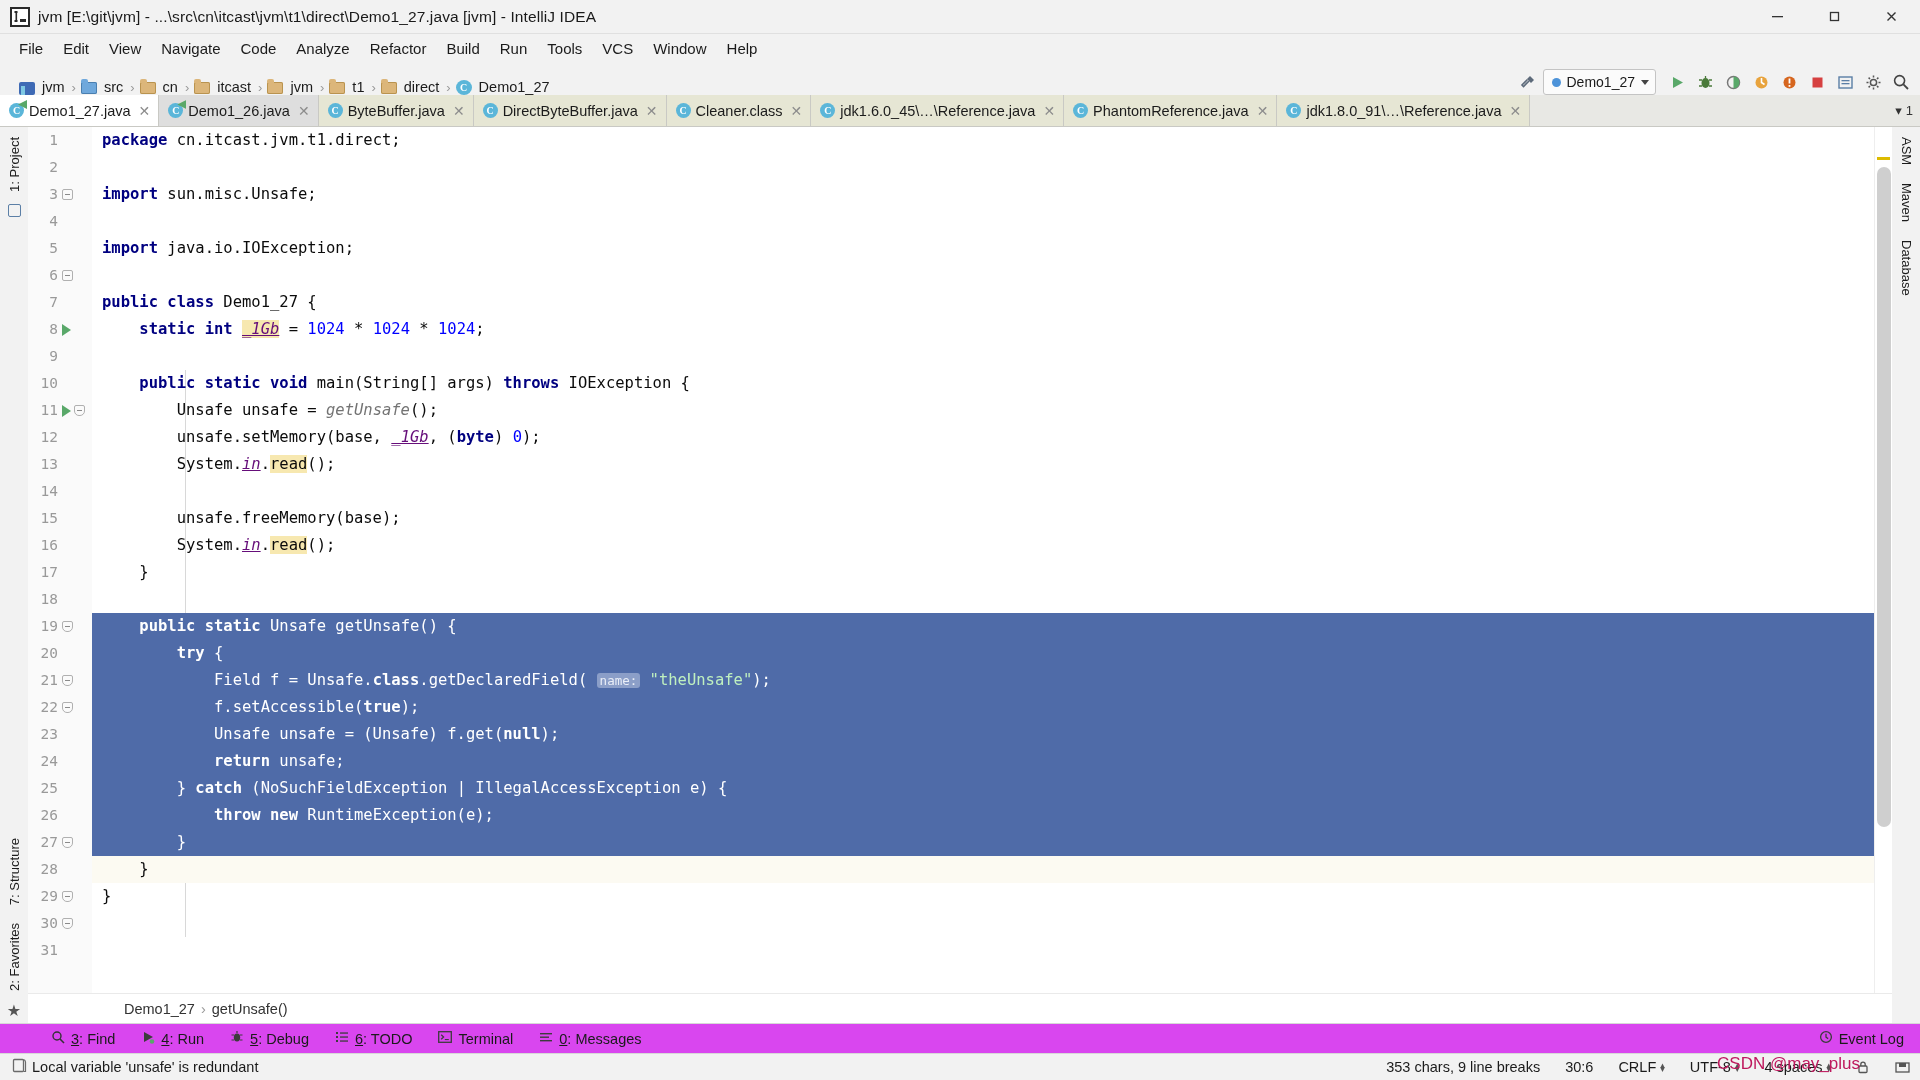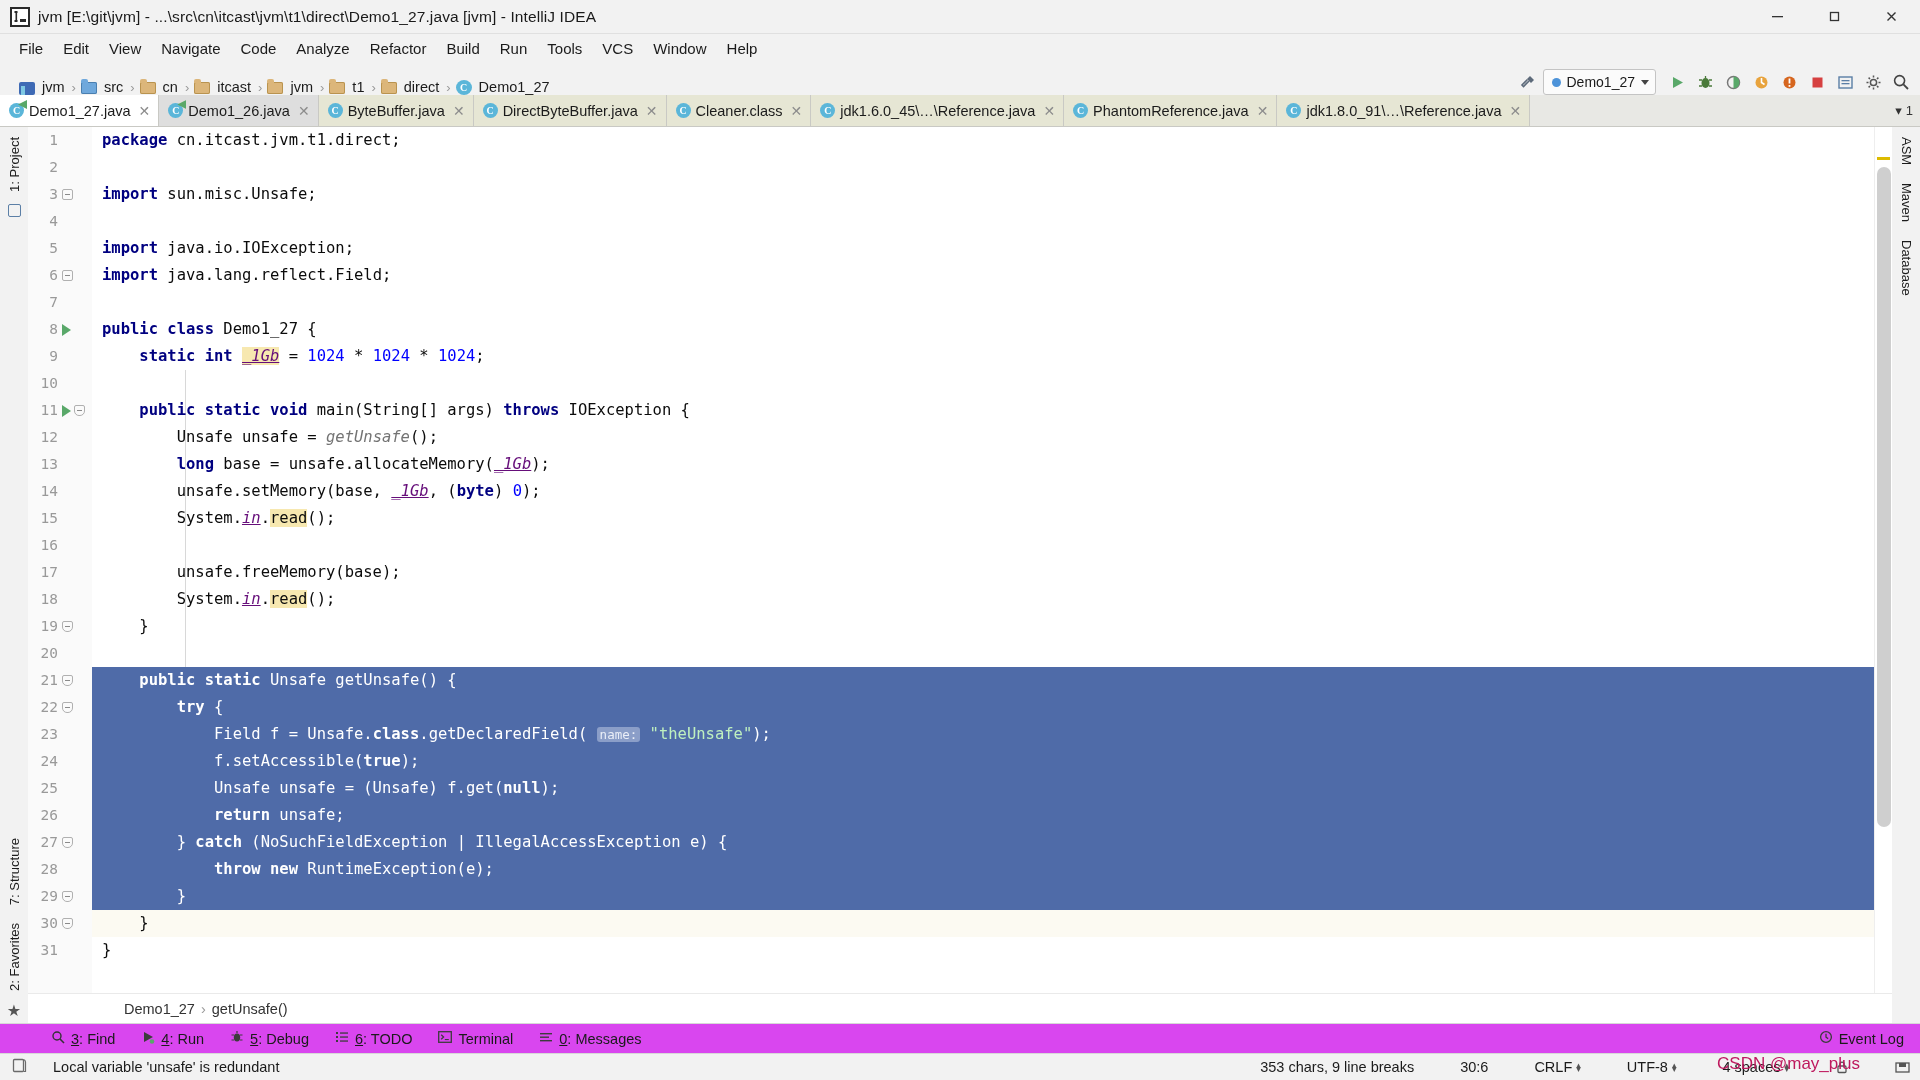--- a/index.html
+++ b/index.html
@@ -124,21 +124,21 @@
   
   .toolwin { height:30px; flex:0 0 30px; display:flex; align-items:center; gap:0; background:#d946ef;
              border-top:1px solid #d8d8d8; padding-left:38px; }
   .twbtn { display:flex; align-items:center; gap:6px; font-size:14.5px; color:#1b1b1b; padding:3px 13px; white-space:nowrap; }
   .twbtn u { text-decoration:underline; }
   .tw-spacer { flex:1 1 auto; }
   .eventlog { display:flex; align-items:center; gap:6px; font-size:14.5px; color:#1b1b1b; padding-right:16px; }
 
   
   .statusbar { height:27px; flex:0 0 27px; display:flex; align-items:center; background:#f2f2f2;
-               border-top:1px solid #d8d8d8; font-size:14.5px; color:#1b1b1b; padding-left:12px; gap:26px; }
+               border-top:1px solid #d8d8d8; font-size:14.5px; color:#1b1b1b; padding-left:12px; gap:5px; }
   .sb-spacer { flex:1 1 auto; }
   .sb-seg { padding:0 10px; white-space:nowrap; display:flex; align-items:center; gap:4px; }
   .upd { display:inline-flex; flex-direction:column; line-height:4px; font-size:9px; color:#555; }
 
   .wm { position:absolute; right:60px; bottom:6px; color:#be185d; font-size:17px; pointer-events:none;
         font-family:"Liberation Sans", sans-serif; }
 </style>
 </head>
 <body>
 
@@ -459,28 +459,26 @@
 
           <div class="indent-guide" style="left:93px;top:243px;height:297px;"></div>
           <div class="indent-guide" style="left:93px;top:540px;height:270px;"></div>
 
           <div class="codelines">
             <div class="cl"><span class="kw">package</span> cn.itcast.jvm.t1.direct;</div>
             <div class="cl"></div>
             <div class="cl"><span class="kw">import</span> sun.misc.Unsafe;</div>
             <div class="cl"></div>
             <div class="cl"><span class="kw">import</span> java.io.IOException;</div>
-            <div class="cl"><span class="kw">import</span> java.lang.reflect.Field;</div>
             <div class="cl"></div>
             <div class="cl"><span class="kw">public class</span> Demo1_27 {</div>
             <div class="cl">    <span class="kw">static int</span> <span class="fld hl">_1Gb</span> = <span class="num">1024</span> * <span class="num">1024</span> * <span class="num">1024</span>;</div>
             <div class="cl"></div>
             <div class="cl">    <span class="kw">public static void</span> main(String[] args) <span class="kw">throws</span> IOException {</div>
             <div class="cl">        Unsafe unsafe = <span class="mth">getUnsafe</span>();</div>
-            <div class="cl">        <span class="kw">long</span> base = unsafe.allocateMemory(<span class="fld">_1Gb</span>);</div>
             <div class="cl">        unsafe.setMemory(base, <span class="fld">_1Gb</span>, (<span class="kw">byte</span>) <span class="num">0</span>);</div>
             <div class="cl">        System.<span class="fld">in</span>.<span class="hl">read</span>();</div>
             <div class="cl"></div>
             <div class="cl">        unsafe.freeMemory(base);</div>
             <div class="cl">        System.<span class="fld">in</span>.<span class="hl">read</span>();</div>
             <div class="cl">    }</div>
             <div class="cl"></div>
             <div class="cl sel">    <span class="kw">public static</span> Unsafe getUnsafe() {</div>
             <div class="cl sel">        <span class="kw">try</span> {</div>
             <div class="cl sel">            Field f = Unsafe.<span class="kw">class</span>.getDeclaredField( <span class="param-hint">name:</span> <span class="str">"theUnsafe"</span>);</div>

